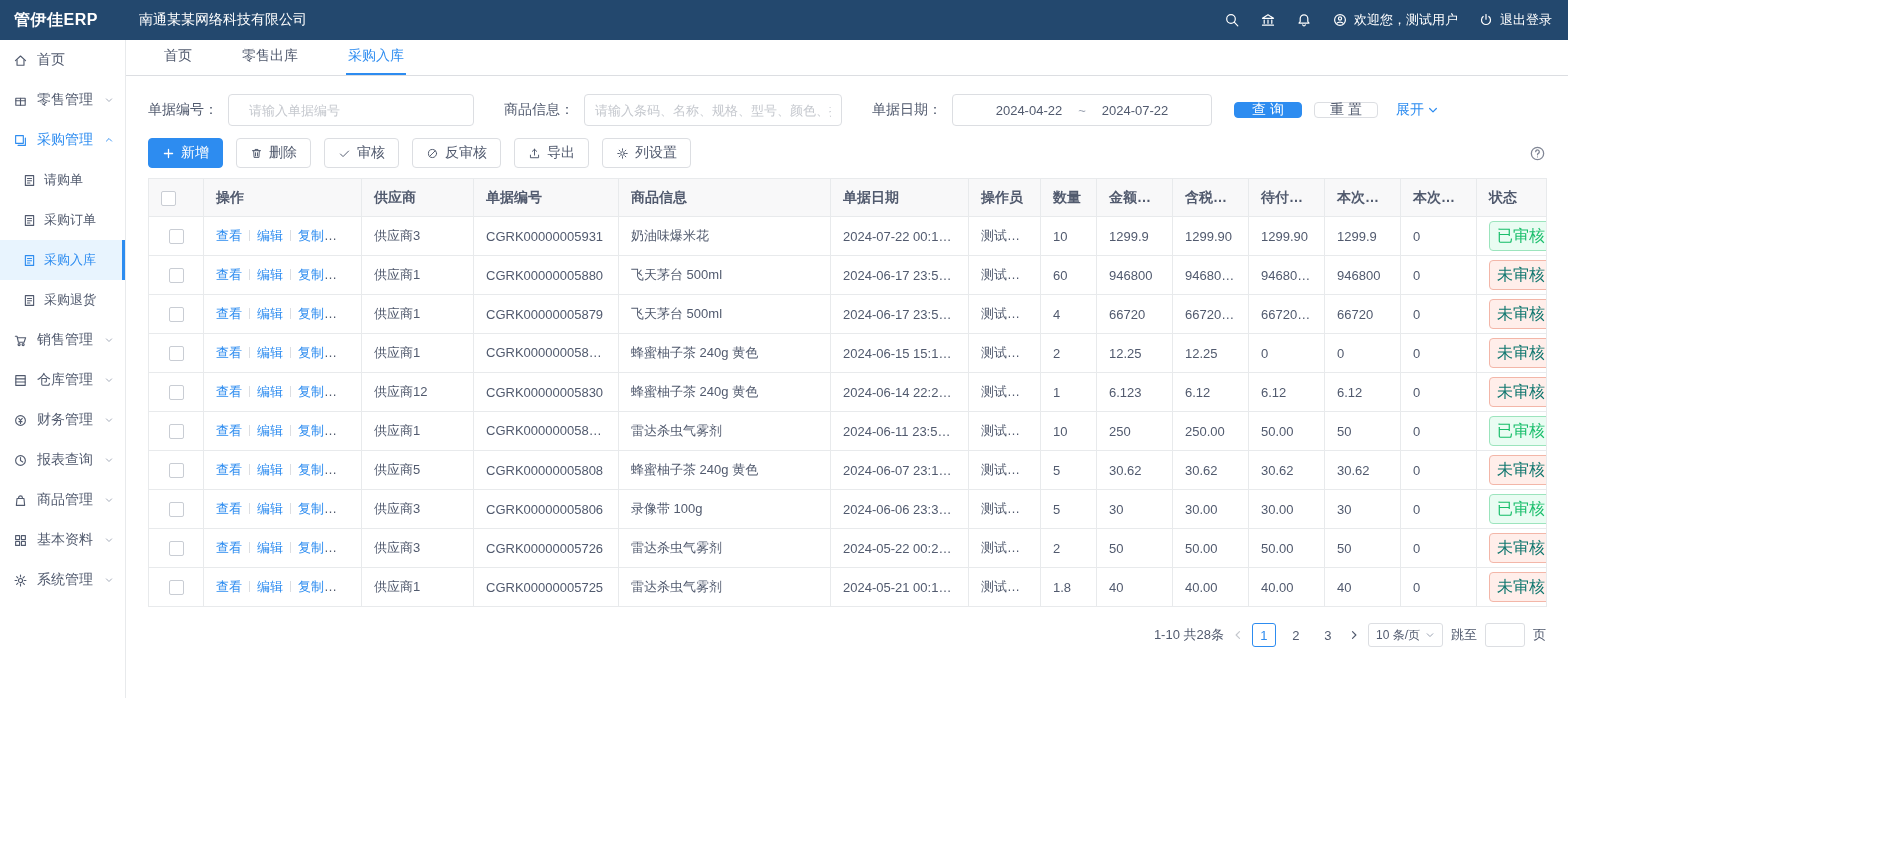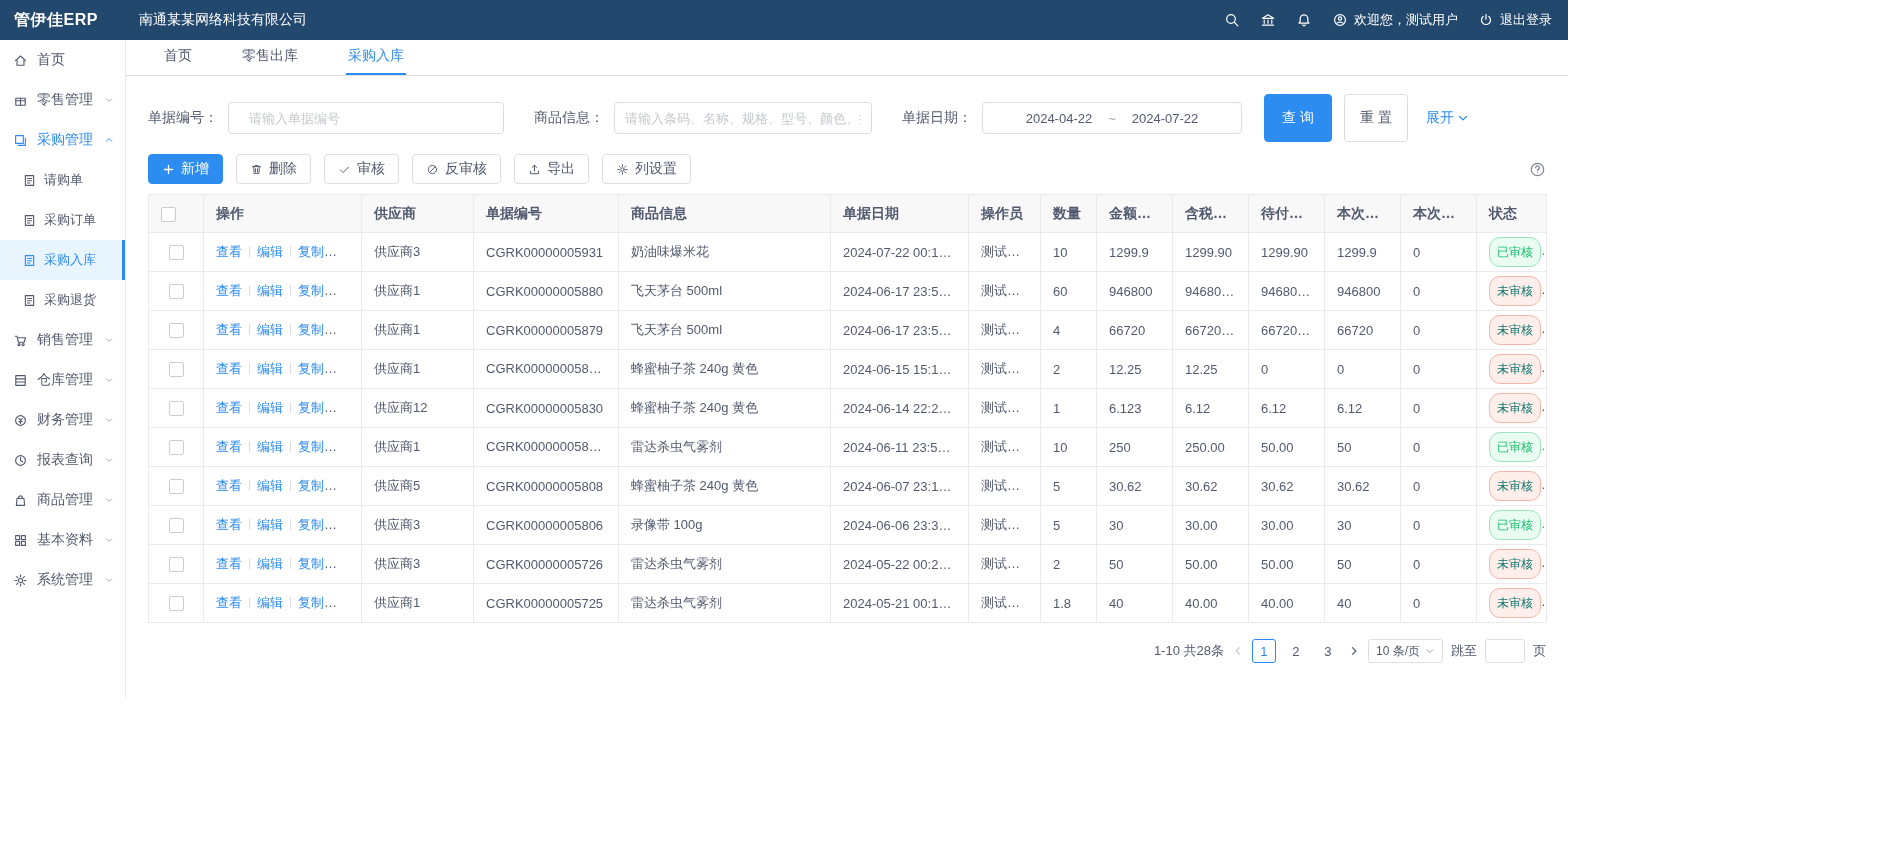--- a/index.html
+++ b/index.html
@@ -41,21 +41,21 @@
 
   .inner { padding:0 22px; }
 
   
   .filter-row { display:flex; align-items:center; margin-top:18px; }
   .f-label { font-size:14px; color:#515a6e; white-space:nowrap; }
   .f-input { height:32px; border:1px solid #dcdee2; border-radius:4px; padding:0 10px; font-size:13px; color:#515a6e; outline:none; margin-left:10px; font-family:inherit; }
   .f-input::placeholder { color:#c5c8ce; }
   .gap30 { margin-left:30px; }
   .date-box { width:260px; height:32px; margin-left:10px; border:1px solid #dcdee2; border-radius:4px; display:flex; align-items:center; justify-content:center; gap:16px; font-size:13px; color:#515a6e; cursor:pointer; }
-  .btn { height:48px; border-radius:4px; font-size:14px; display:inline-flex; align-items:center; justify-content:center; cursor:pointer; white-space:nowrap; }
+  .btn { height:16px; border-radius:4px; font-size:14px; display:inline-flex; align-items:center; justify-content:center; cursor:pointer; white-space:nowrap; }
   .btn-primary { background:#2d8cf0; border:1px solid #2d8cf0; color:#fff; padding:0 13px 0 17px; letter-spacing:4px; margin-left:22px; }
   .btn-plain { background:#fff; border:1px solid #dcdee2; color:#515a6e; padding:0 11px 0 15px; letter-spacing:4px; margin-left:12px;text-align:center; }
   .expand-link { color:#2d8cf0; margin-left:18px; display:inline-flex; align-items:center; gap:3px; cursor:pointer; font-size:14px; }
   .expand-link .i { width:12px; height:12px; stroke-width:1.6; }
 
   
   .toolbar { display:flex; align-items:center; gap:13px; margin-top:12px; }
   .tbtn { height:30px; padding:0 13px; display:inline-flex; align-items:center; gap:6px; background:#fff; border:1px solid #dcdee2; border-radius:4px; font-size:14px; color:#515a6e; cursor:pointer; white-space:nowrap; }
   .tbtn .i { width:13px; height:13px; }
   .tbtn-primary { background:#2d8cf0; border-color:#2d8cf0; color:#fff; }
@@ -64,21 +64,21 @@
 
   
   .grid { width:100%; border-collapse:collapse; table-layout:fixed; font-size:13px; margin-top:10px; }
   .grid th, .grid td { border:1px solid #e8eaec; padding:0 12px; overflow:hidden; white-space:nowrap; text-overflow:ellipsis; }
   .grid th { background:#f8f8f9; height:38px; font-weight:bold; color:#515a6e; text-align:left; font-size:14px; }
   .grid td { height:39px; color:#515a6e; background:#fff; }
   .center { text-align:center; }
   .checkbox { display:inline-block; width:15px; height:15px; border:1px solid #c9cdd4; border-radius:2px; background:#fff; vertical-align:middle; cursor:pointer; }
   .op-link { color:#2d8cf0; cursor:pointer; text-decoration:none; }
   .sep { display:inline-block; width:1px; height:11px; background:#dcdee2; margin:0 7px; vertical-align:-1px; }
-  .badge { display:inline-block; font-size:12px; line-height:16px; padding:6px 7px; border-radius:11px; }
+  .badge { display:inline-block; font-size:16px; line-height:16px; padding:6px 7px; border-radius:4px; }
   .badge-green { color:#19be6b; background:#e9fcf2; border:1px solid #9ce4bd; }
   .badge-red { color:#0f766e; background:#ffeeea; border:1px solid #f3b6a8; }
 
   
   .pagination { display:flex; justify-content:flex-end; align-items:center; gap:8px; margin-top:16px; font-size:13px; color:#515a6e; }
   .page-nav { display:inline-flex; align-items:center; cursor:pointer; color:#515a6e; }
   .page-nav.disabled { color:#c5c8ce; }
   .page-nav .i { width:12px; height:12px; stroke-width:1.6; }
   .page-btn { min-width:24px; height:24px; line-height:24px; text-align:center; border-radius:3px; cursor:pointer; border:1px solid transparent; }
   .page-btn.active { border-color:#2d8cf0; color:#2d8cf0; background:#fff; }
@@ -271,21 +271,21 @@
       <div class="tabs">
         <span class="tab">首页</span>
         <span class="tab">零售出库</span>
         <span class="tab active">采购入库</span>
       </div>
 
       <div class="inner">
 
         <div class="filter-row">
           <span class="f-label">单据编号：</span>
-          <input class="f-input" style="width: 276px; padding-left: 20px;" placeholder="请输入单据编号">
+          <input class="f-input" style="width: 246px; padding-left: 20px;" placeholder="请输入单据编号">
           <span class="f-label gap30">商品信息：</span>
           <input class="f-input" style="width: 258px;" placeholder="请输入条码、名称、规格、型号、颜色、扩展...">
           <span class="f-label gap30">单据日期：</span>
           <span class="date-box">
             <span>2024-04-22</span>
             <span style="color:#9aa2b1">~</span>
             <span>2024-07-22</span>
           </span>
           <span class="btn btn-primary">查询</span>
           <span class="btn btn-plain">重置</span>

